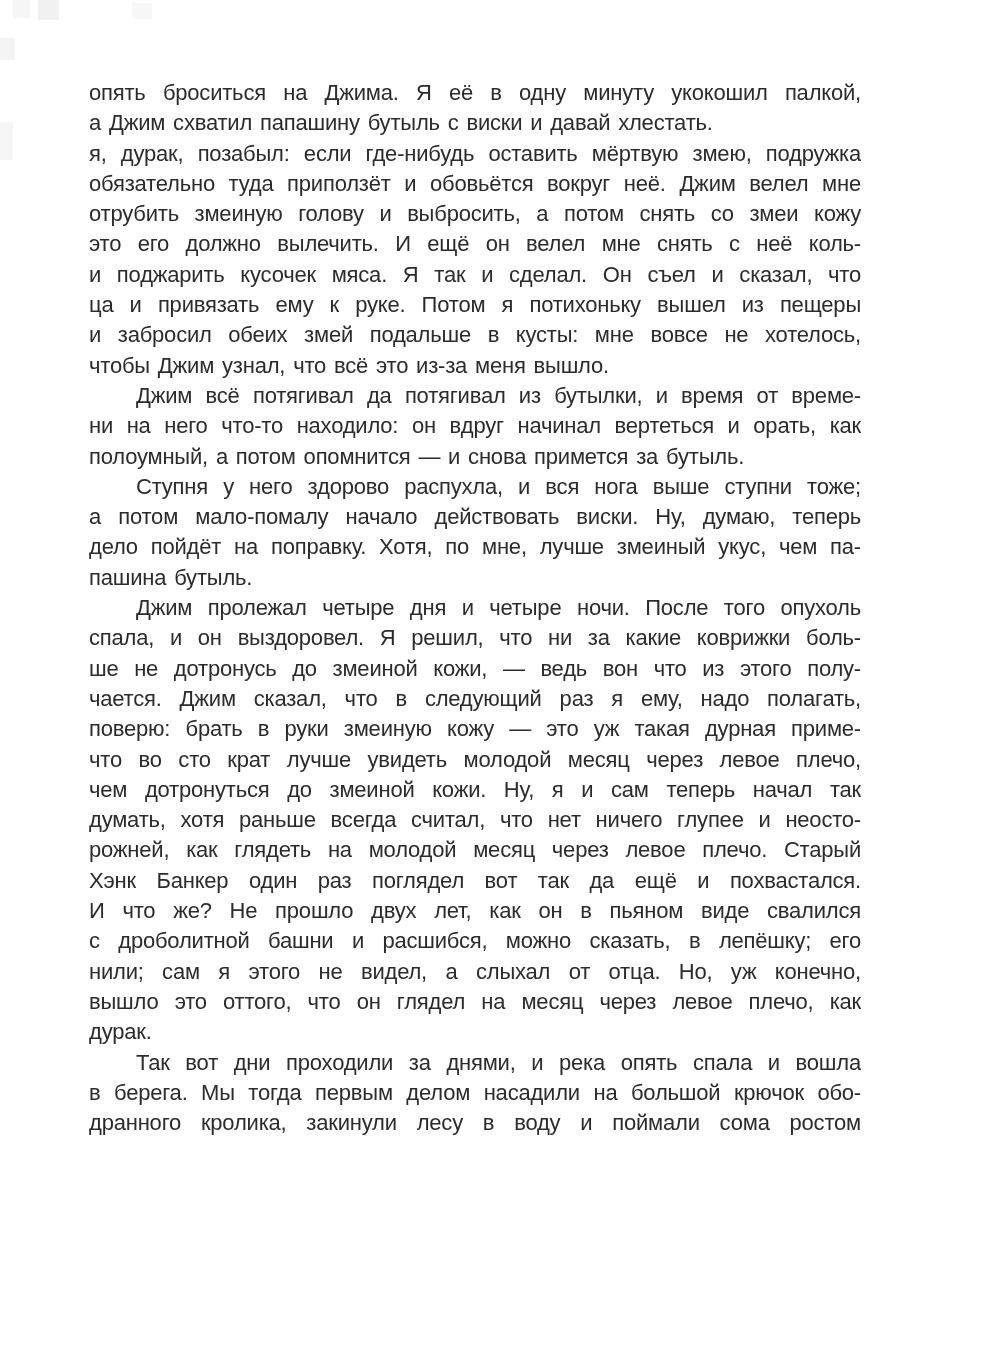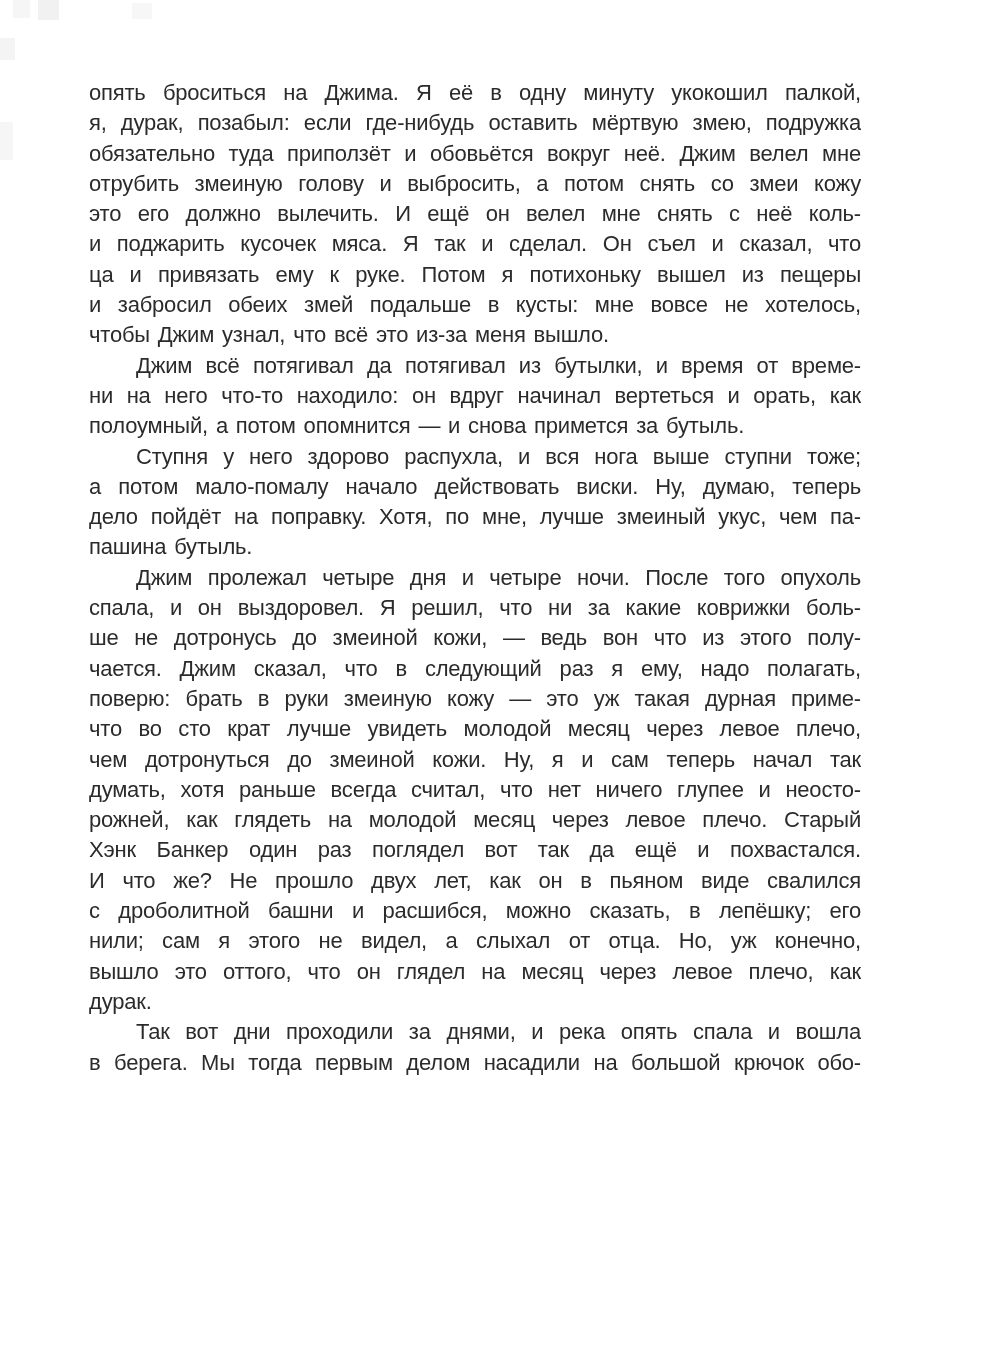--- a/index.html
+++ b/index.html
@@ -57,20 +57,21 @@
 
 <div class="page">
   <span class="artifact a1"></span>
   <span class="artifact a2"></span>
   <span class="artifact a3"></span>
   <span class="artifact a4"></span>
   <span class="artifact a5"></span>
 
   <div class="text-block" style="color: rgb(43, 43, 43);">
       <div class="line just">опять броситься на Джима. Я её в одну минуту укокошил палкой,</div>
+      <div class="line">а Джим схватил папашину бутыль с виски и давай хлестать.</div>
       <div class="line just">я, дурак, позабыл: если где-нибудь оставить мёртвую змею, подружка</div>
       <div class="line just">обязательно туда приползёт и обовьётся вокруг неё. Джим велел мне</div>
       <div class="line just">отрубить змеиную голову и выбросить, а потом снять со змеи кожу</div>
       <div class="line just">это его должно вылечить. И ещё он велел мне снять с неё коль-</div>
       <div class="line just">и поджарить кусочек мяса. Я так и сделал. Он съел и сказал, что</div>
       <div class="line just">ца и привязать ему к руке. Потом я потихоньку вышел из пещеры</div>
       <div class="line just">и забросил обеих змей подальше в кусты: мне вовсе не хотелось,</div>
       <div class="line">чтобы Джим узнал, что всё это из-за меня вышло.</div>
       <div class="line indent just">Джим всё потягивал да потягивал из бутылки, и время от време-</div>
       <div class="line just">ни на него что-то находило: он вдруг начинал вертеться и орать, как</div>
@@ -89,16 +90,17 @@
       <div class="line just">думать, хотя раньше всегда считал, что нет ничего глупее и неосто-</div>
       <div class="line just">рожней, как глядеть на молодой месяц через левое плечо. Старый</div>
       <div class="line just">Хэнк Банкер один раз поглядел вот так да ещё и похвастался.</div>
       <div class="line just">И что же? Не прошло двух лет, как он в пьяном виде свалился</div>
       <div class="line just">с дроболитной башни и расшибся, можно сказать, в лепёшку; его</div>
       <div class="line just">нили; сам я этого не видел, а слыхал от отца. Но, уж конечно,</div>
       <div class="line just">вышло это оттого, что он глядел на месяц через левое плечо, как</div>
       <div class="line">дурак.</div>
       <div class="line indent just">Так вот дни проходили за днями, и река опять спала и вошла</div>
       <div class="line just">в берега. Мы тогда первым делом насадили на большой крючок обо-</div>
+      <div class="line just">дранного кролика, закинули лесу в воду и поймали сома ростом</div>
     </div>
 
   <div class="page-number">57</div>
 </div>
 
 </body></html>

